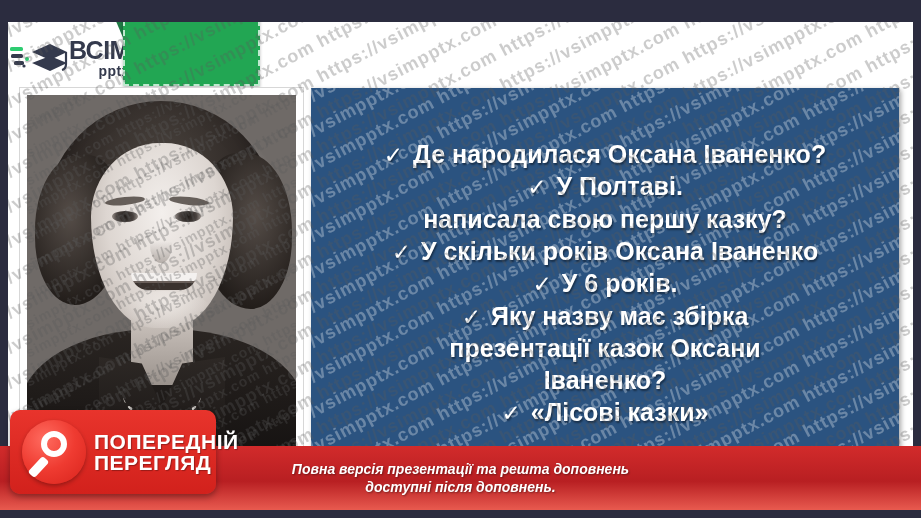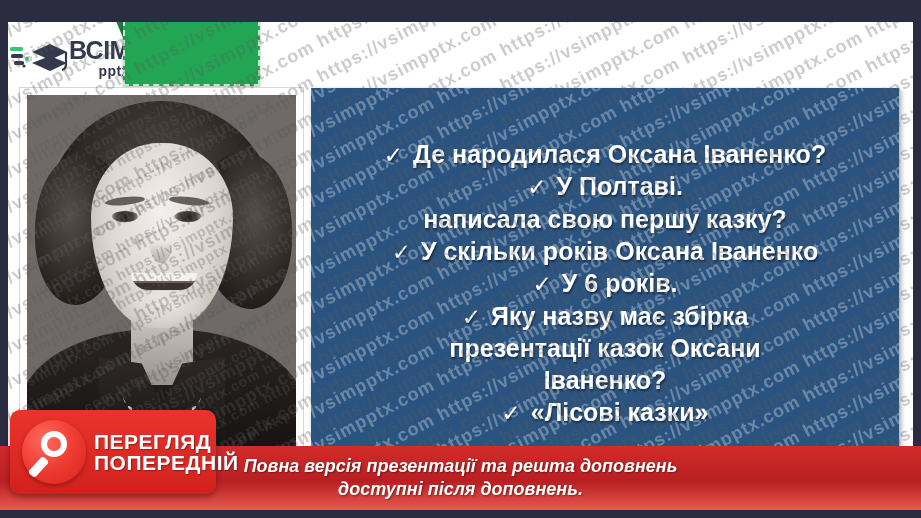--- a/index.html
+++ b/index.html
@@ -163,21 +163,21 @@
   }
 
   
   .banner{
     position:absolute;left:0;bottom:8px;width:921px;height:64px;
     background:linear-gradient(180deg,#d22b2b 0%,#b81f22 55%,#e85a4f 100%);
     display:flex;flex-direction:column;align-items:center;justify-content:center;
     z-index:5;
   }
   .banner span{
-    color:#ffffff;font-size:18px;font-style:italic;font-weight:bold;line-height:1.3;
+    color:#ffffff;font-size:14px;font-style:italic;font-weight:bold;line-height:1.3;
     text-shadow:1px 1px 2px rgba(0,0,0,.4);
   }
 </style>
 </head>
 <body>
 
 <div id="stage">
 
   <div class="slide">
 
@@ -361,22 +361,22 @@
         <div class="wm-row" style="position: absolute; left: -60px; top: 1332.65px; font-size: 18px;">https://vsimpptx.com   https://vsimpptx.com   https://vsimpptx.com   https://vsimpptx.com   https://vsimpptx.com   https://vsimpptx.com   https://vsimpptx.com   https://vsimpptx.com   https://vsimpptx.com   </div>
       </div>
   </div>
 
   <div class="preview">
     <div class="mag">
       <div class="mag-handle"></div>
       <div class="mag-glass"></div>
     </div>
     <div class="preview-text">
+      <span>ПОПЕРЕДНІЙ</span>
       <span>ПЕРЕГЛЯД</span>
-      <span>ПОПЕРЕДНІЙ</span>
     </div>
   </div>
 
   <div class="banner">
     <span>Повна версія презентації та решта доповнень</span>
     <span>доступні після доповнень.</span>
   </div>
 
 </div>
 

